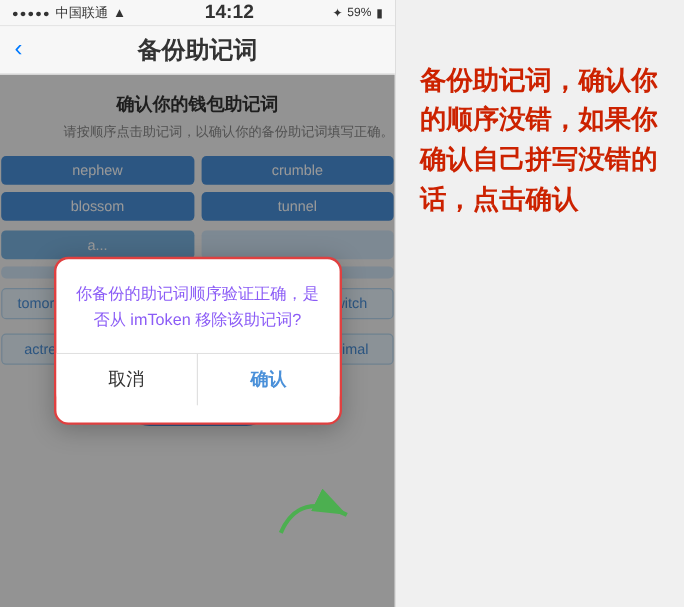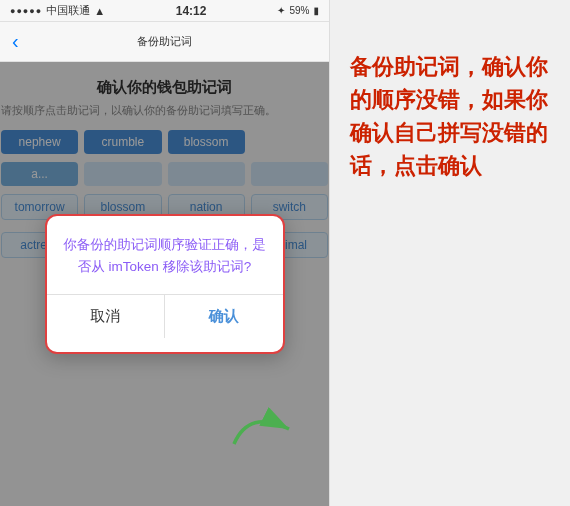--- a/index.html
+++ b/index.html
@@ -48,22 +48,22 @@
       border-bottom: 1px solid #e0e0e0;
     }
     .nav-back {
       position: absolute;
       left: 12px;
       font-size: 20px;
       color: #007aff;
       cursor: pointer;
     }
     .nav-title {
-      font-size: 11px;
-      font-weight: 400;
+      font-size: 20px;
+      font-weight: 700;
       color: #333;
     }
 
     
     .page-content {
       background: #f5f5f5;
       padding: 16px 1px;
       height: calc(506px - 62px);
       position: relative;
       overflow: hidden;
@@ -72,29 +72,29 @@
     .section-title {
       font-size: 15px;
       font-weight: 600;
       color: #333;
       text-align: center;
       margin-bottom: 6px;
     }
     .section-desc {
       font-size: 11px;
       color: #888;
-      text-align: left;
+      text-align: right;
       line-height: 1.4;
       margin-bottom: 12px;
     }
 
     
     .word-grid {
       display: grid;
-      grid-template-columns: repeat(4, 1fr);
+      grid-template-columns: repeat(2, 1fr);
       gap: 6px;
       margin-bottom: 8px;
     }
     .word-chip {
       background: #4a90d9;
       color: #fff;
       border-radius: 4px;
       padding: 5px 4px;
       font-size: 12px;
       text-align: center;
@@ -217,41 +217,42 @@
 <body>
 
 <div class="phone-wrapper">
 
   <div class="status-bar">
     <div class="status-left">
       <span style="font-size:9px;letter-spacing:1px;">●●●●●</span>
       <span>中国联通</span>
       <span>▲</span>
     </div>
-    <div style="font-weight:600;font-size:12px;">14:12</div>
+    <div style="font-weight:600;font-size:16px;">14:12</div>
     <div class="status-right">
       <span>✦</span>
       <span>59%</span>
       <span>▮</span>
     </div>
   </div>
 
   <div class="nav-bar">
     <span class="nav-back">‹</span>
     <span class="nav-title">备份助记词</span>
   </div>
 
   <div class="page-content">
     <div class="section-title">确认你的钱包助记词</div>
     <div class="section-desc">请按顺序点击助记词，以确认你的备份助记词填写正确。</div>
 
     <div class="word-grid">
       <div class="word-chip">nephew</div>
       <div class="word-chip">crumble</div>
       <div class="word-chip">blossom</div>
+      <div class="word-chip">tunnel</div>
     </div>
 
     <div class="word-grid">
       <div class="word-chip light">a...</div>
       <div class="word-chip empty"> </div>
       <div class="word-chip empty"> </div>
       <div class="word-chip empty"> </div>
     </div>
 
 

